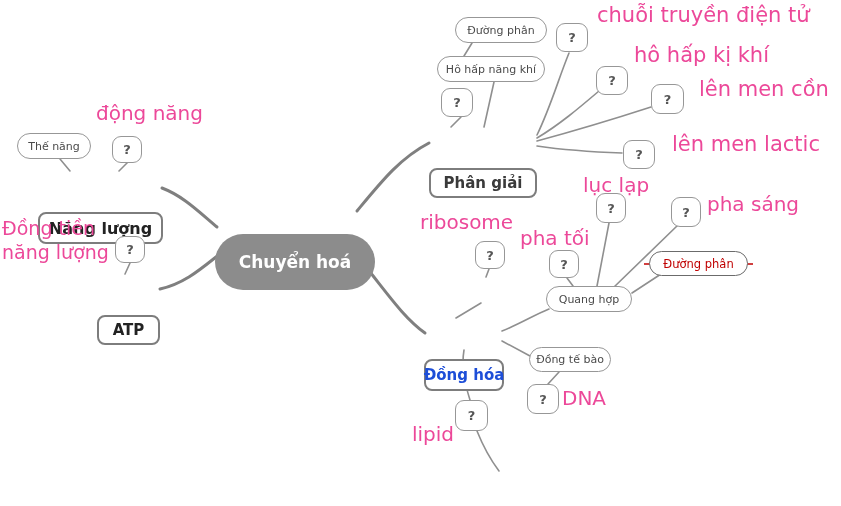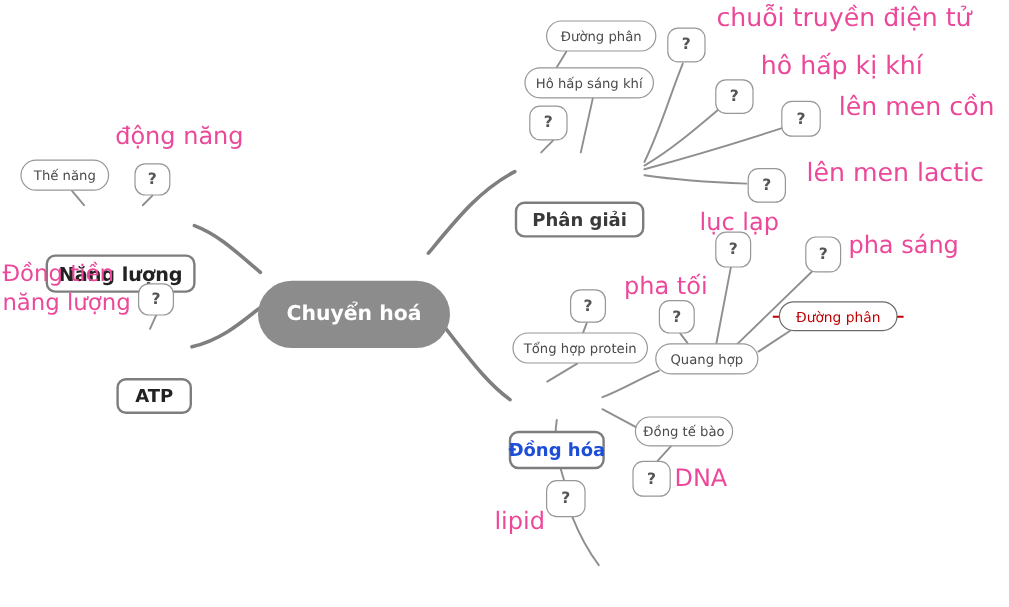--- a/index.html
+++ b/index.html
@@ -78,38 +78,38 @@
   <div class="abs bubble" style="left:17px;top:133px;width:74px;height:26px;">Thế năng</div>
   <div class="abs q" style="left:112px;top:136px;width:30px;height:27px;">?</div>
   <div class="abs answer" style="left:96px;top:102px;text-align:center;">động năng</div>
   <div class="abs node-box" style="left:38px;top:171px;width:125px;height:32px;font-size:16px;">Năng lượng</div>
 
   <div class="abs answer wrap" style="left:2px;top:217px;width:125px;">Đồng tiền năng lượng</div>
   <div class="abs q" style="left:115px;top:236px;width:30px;height:27px;">?</div>
   <div class="abs node-box" style="left:97px;top:274px;width:63px;height:30px;">ATP</div>
 
   <div class="abs bubble" style="left:455px;top:17px;width:92px;height:26px;">Đường phân</div>
-  <div class="abs bubble" style="left:437px;top:56px;width:108px;height:26px;">Hô hấp sáng khí</div>
+  <div class="abs bubble" style="left:437px;top:56px;width:108px;height:26px;">Hô hấp năng khí</div>
   <div class="abs q" style="left:441px;top:88px;width:32px;height:29px;">?</div>
   <div class="abs node-box" style="left:429px;top:127px;width:108px;height:30px;font-weight:600;color:#3a3a3a;">Phân giải</div>
 
   <div class="abs q" style="left:556px;top:23px;width:32px;height:29px;">?</div>
   <div class="abs answer" style="left:597px;top:3px;font-size:21px;">chuỗi truyền điện tử</div>
 
   <div class="abs q" style="left:596px;top:66px;width:32px;height:29px;">?</div>
   <div class="abs answer" style="left:634px;top:43px;font-size:21px;">hô hấp kị khí</div>
 
   <div class="abs q" style="left:651px;top:84px;width:33px;height:30px;">?</div>
   <div class="abs answer" style="left:699px;top:77px;font-size:21px;">lên men cồn</div>
 
   <div class="abs q" style="left:623px;top:140px;width:32px;height:29px;">?</div>
   <div class="abs answer" style="left:672px;top:132px;font-size:21px;">lên men lactic</div>
 
+  <div class="abs answer" style="left:420px;top:211px;">ribosome</div>
   <div class="abs q" style="left:475px;top:241px;width:30px;height:28px;">?</div>
-  <div class="abs bubble" style="left:427px;top:277px;width:113px;height:26px;">Tổng hợp protein</div>
   <div class="abs node-box blue-text" style="left:424px;top:318px;width:80px;height:32px;">Đồng hóa</div>
 
   <div class="abs answer" style="left:520px;top:227px;">pha tối</div>
   <div class="abs q" style="left:549px;top:250px;width:30px;height:28px;">?</div>
 
   <div class="abs answer" style="left:583px;top:174px;">lục lạp</div>
   <div class="abs q" style="left:596px;top:193px;width:30px;height:30px;">?</div>
 
   <div class="abs q" style="left:671px;top:197px;width:30px;height:30px;">?</div>
   <div class="abs answer" style="left:707px;top:193px;">pha sáng</div>

